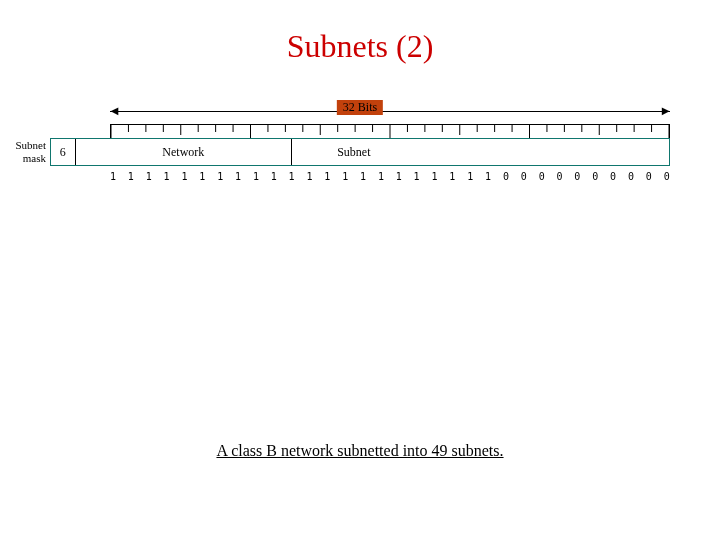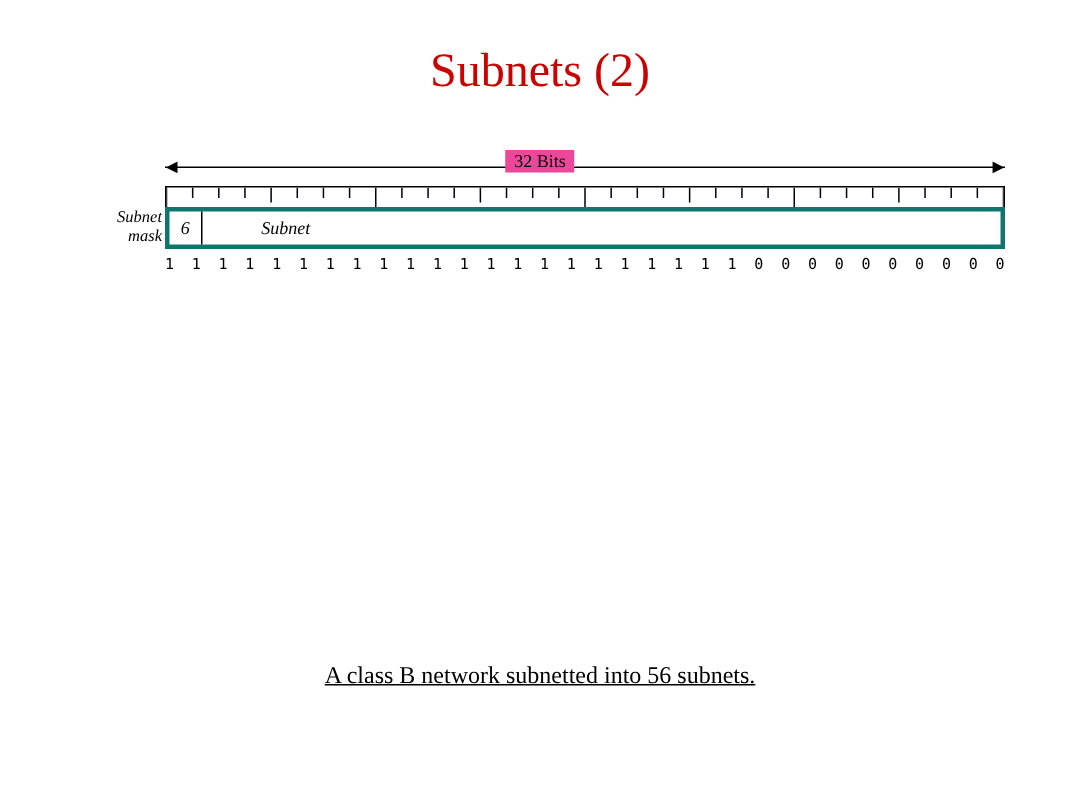--- a/index.html
+++ b/index.html
@@ -44,35 +44,33 @@
       top: 50%;
       height: 1px;
       background: #000;
     }
 
     .bits-label {
       position: absolute;
       left: 50%;
       transform: translateX(-50%);
       top: 0;
-      background: #ec4899;
+      background: #c2410c;
       padding: 0 6px;
       font-size: 12px;
       white-space: nowrap;
     }
 
     
     .fields-row {
       display: flex;
       align-items: stretch;
-      margin-left: 60px;
       height: 28px;
-      border: 3px solid #0f766e;
+      border: 1px solid #0f766e;
       position: relative;
-      font-style: italic;
     }
 
     .field-label-left {
       position: absolute;
       left: -60px;
       top: 50%;
       transform: translateY(-50%);
       font-size: 11px;
       text-align: right;
       width: 55px;
@@ -167,20 +165,21 @@
         <line x1="90.625%" y1="0" x2="90.625%" y2="7" stroke="black" stroke-width="1"></line>
         <line x1="93.75%" y1="0" x2="93.75%" y2="7" stroke="black" stroke-width="1"></line>
         <line x1="96.875%" y1="0" x2="96.875%" y2="7" stroke="black" stroke-width="1"></line>
         <line x1="100%" y1="0" x2="100%" y2="14" stroke="black" stroke-width="1"></line>
       </svg>
   </div>
 
   <div class="fields-row">
     <span class="field-label-left">Subnet<br>mask</span>
     <div class="field field-10">6</div>
+    <div class="field field-network">Network</div>
     <div class="field field-subnet">Subnet</div>
   </div>
 
   <div class="bits-values-row">
     <div id="bits-display" style="display:flex; width:100%; justify-content:space-between; font-size:10px; font-family: monospace;">
         <span>1</span>
         <span>1</span>
         <span>1</span>
         <span>1</span>
         <span>1</span>
@@ -209,13 +208,13 @@
         <span>0</span>
         <span>0</span>
         <span>0</span>
         <span>0</span>
         <span>0</span>
       </div>
   </div>
 
 </div>
 
-<div class="caption">A class B network subnetted into 56 subnets.</div>
+<div class="caption">A class B network subnetted into 49 subnets.</div>
 
 </body></html>

